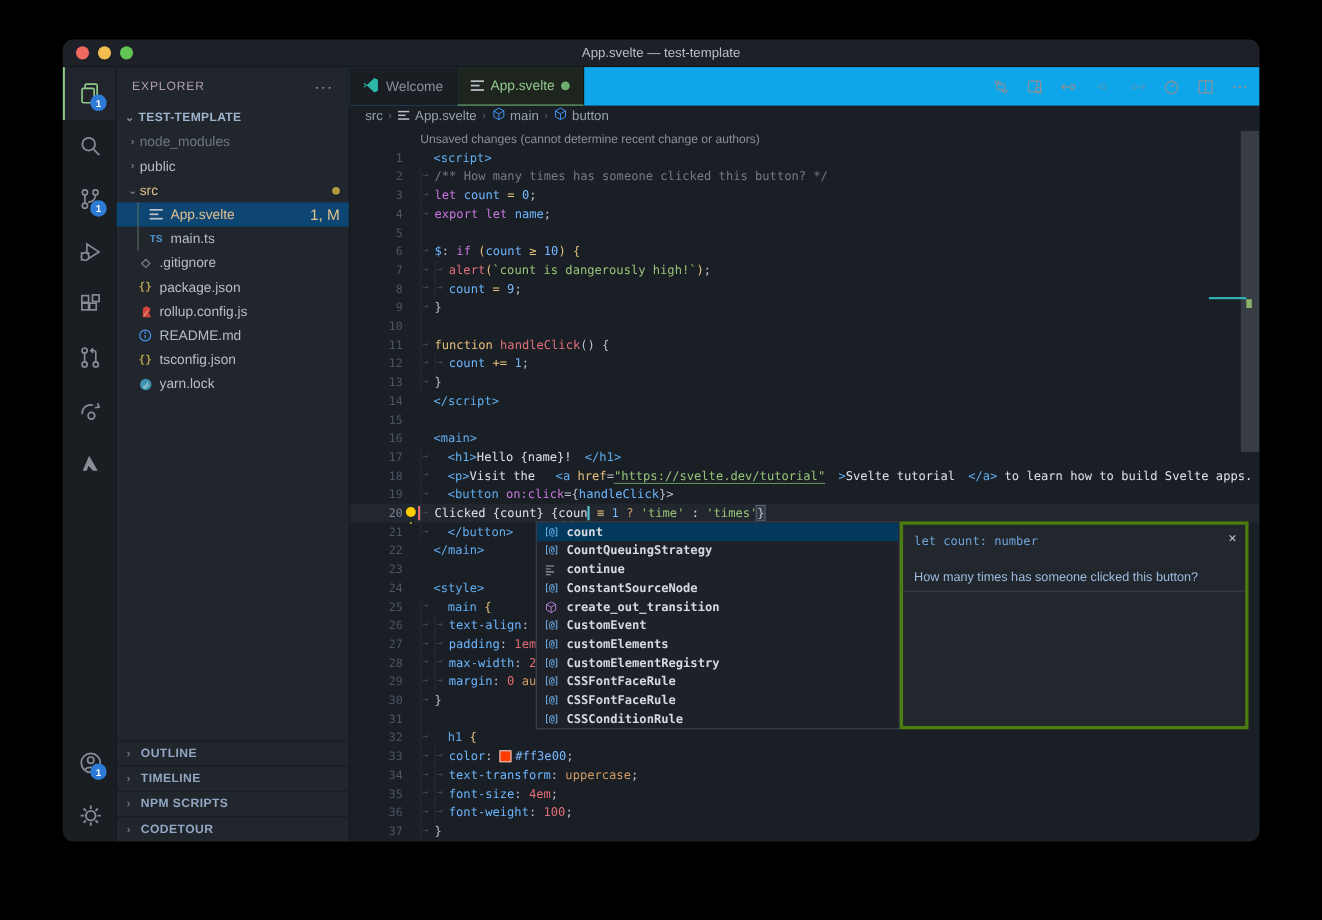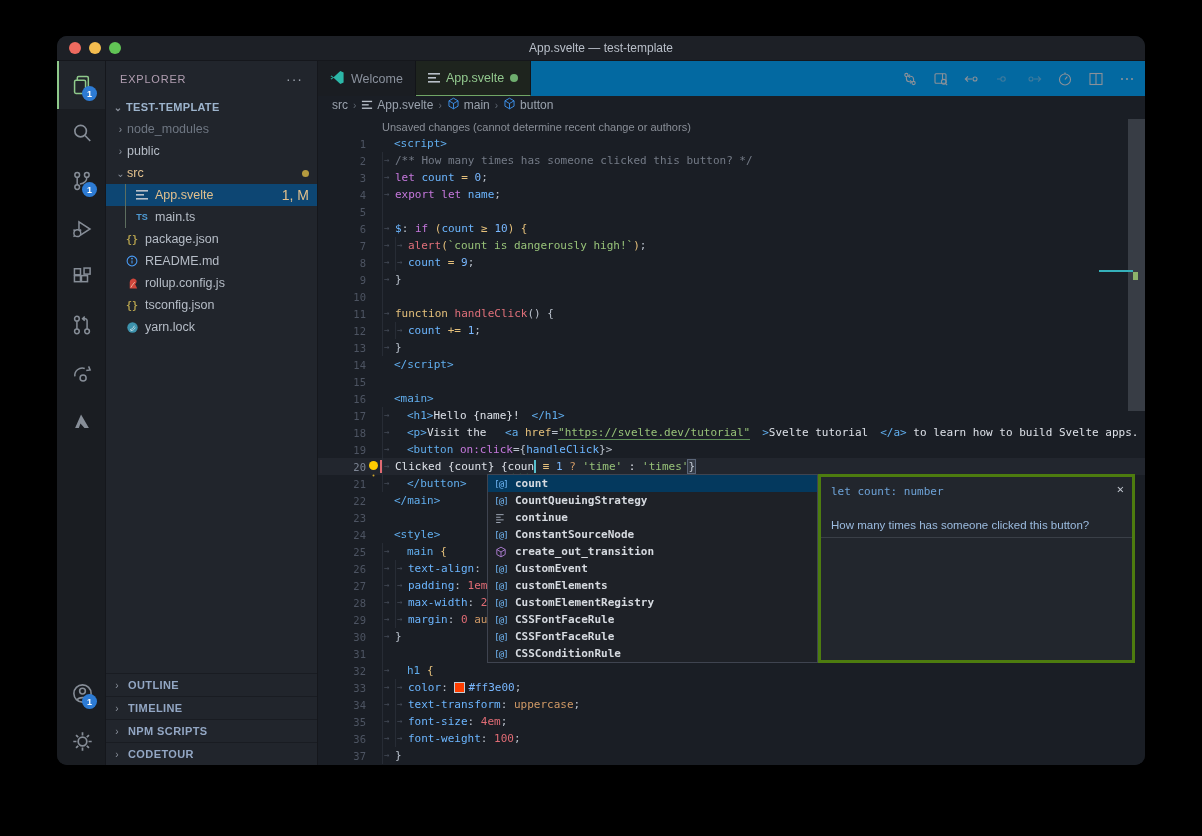--- a/index.html
+++ b/index.html
@@ -42,21 +42,21 @@
   .fi{width:16px;height:16px;margin-right:5px;display:inline-flex;align-items:center;justify-content:center;flex:none;}
   .ft-label{white-space:nowrap;overflow:hidden;}
   .ft-badge{margin-left:auto;font-size:14px;color:#e2c08d;flex:none;}
   .ft-dot{margin-left:auto;width:7px;height:7px;border-radius:50%;background:#b49a3f;flex:none;}
   .sb-fill{flex:1;}
   .sb-section{height:22px;flex:none;display:flex;align-items:center;border-top:1px solid #191c22;
               font-size:11px;font-weight:bold;color:#93a7c4;letter-spacing:.4px;}
   .sb-section .chev{width:22px;text-align:center;color:#8a919c;font-size:10px;font-weight:normal;}
   
   .editor-col{flex:1;display:flex;flex-direction:column;min-width:0;background:#1a1e25;}
-  .tabbar{height:35px;flex:none;background:#0369a1;display:flex;align-items:stretch;position:relative;}
+  .tabbar{height:35px;flex:none;background:#0ea5e9;display:flex;align-items:stretch;position:relative;}
   .tab{display:flex;align-items:center;gap:6px;padding:0 12px;font-size:12.5px;color:#8a919d;background:#1a1d22;border-right:1px solid #121418;}
   .tab.active{background:#1e241e;color:#92c88e;border-bottom:1.5px solid #71a666;}
   .dirty-dot{width:8px;height:8px;border-radius:50%;background:#6fae6f;display:inline-block;}
   .lines-ic{width:12px;height:10px;display:inline-block;background:
      linear-gradient(#b9c0c9,#b9c0c9) 0 0/12px 1.6px no-repeat,
      linear-gradient(#b9c0c9,#b9c0c9) 0 4px/8px 1.6px no-repeat,
      linear-gradient(#b9c0c9,#b9c0c9) 0 8px/12px 1.6px no-repeat;}
   .tab-actions{position:absolute;right:6px;top:0;height:35px;display:flex;align-items:center;gap:7px;color:#8b9199;}
   .ta-ic{width:24px;height:24px;display:flex;align-items:center;justify-content:center;}
   .ta-ic.dim{opacity:.45;}
@@ -242,42 +242,50 @@
               <span class="ft-badge">1, M</span>
             </div>
             <div class="ft-row child">
               <span class="fi">
                 <span style="font:bold 9px 'Liberation Sans',sans-serif;color:#4f9cd6">TS</span>
               </span>
               <span class="ft-label">main.ts</span>
             </div>
             <div class="ft-row rootfile">
               <span class="fi">
+                <svg width="13" height="13" viewBox="0 0 16 16" fill="none" stroke="#7e8590" stroke-width="1.3">
+                  <rect x="4.8" y="4.8" width="6.4" height="6.4" transform="rotate(45 8 8)"></rect>
+                </svg>
+              </span>
+              <span class="ft-label">.gitignore</span>
+            </div>
+            <div class="ft-row rootfile">
+              <span class="fi">
                 <span style="font:bold 10px 'DejaVu Sans Mono',monospace;color:#b3a04e">{}</span>
               </span>
               <span class="ft-label">package.json</span>
+            </div>
+            <div class="ft-row rootfile">
+              <span class="fi">
+                <svg width="13" height="13" viewBox="0 0 16 16">
+                  <path d="M4.6 14V6.2A4.4 4.4 0 0 1 12.6 3.8c1 1.9.3 3.8-1.3 5L13.8 14H4.6z" fill="#d0463b"></path>
+                  <path d="M6 13c1.5-3 3.5-5.5 4.8-6.6" stroke="#f0d7c2" stroke-width=".9" fill="none"></path>
+                </svg>
+              </span>
+              <span class="ft-label">rollup.config.js</span>
             </div>
             <div class="ft-row rootfile">
               <span class="fi">
                 <svg width="14" height="14" viewBox="0 0 16 16" fill="none" stroke="#4a9df8" stroke-width="1.2">
                   <circle cx="8" cy="8" r="5.6"></circle>
                   <path d="M8 7.4v3.4"></path>
                   <circle cx="8" cy="5.2" r=".4" fill="#4a9df8"></circle>
                 </svg>
               </span>
               <span class="ft-label">README.md</span>
-            </div>
-            <div class="ft-row rootfile">
-              <span class="fi">
-                <svg width="13" height="13" viewBox="0 0 16 16">
-                  <path d="M4.6 14V6.2A4.4 4.4 0 0 1 12.6 3.8c1 1.9.3 3.8-1.3 5L13.8 14H4.6z" fill="#d0463b"></path>
-                  <path d="M6 13c1.5-3 3.5-5.5 4.8-6.6" stroke="#f0d7c2" stroke-width=".9" fill="none"></path>
-                </svg>
-              </span>
-              <span class="ft-label">rollup.config.js</span>
             </div>
             <div class="ft-row rootfile">
               <span class="fi">
                 <span style="font:bold 10px 'DejaVu Sans Mono',monospace;color:#b3a04e">{}</span>
               </span>
               <span class="ft-label">tsconfig.json</span>
             </div>
             <div class="ft-row rootfile">
               <span class="fi">
                 <svg width="13" height="13" viewBox="0 0 16 16">

